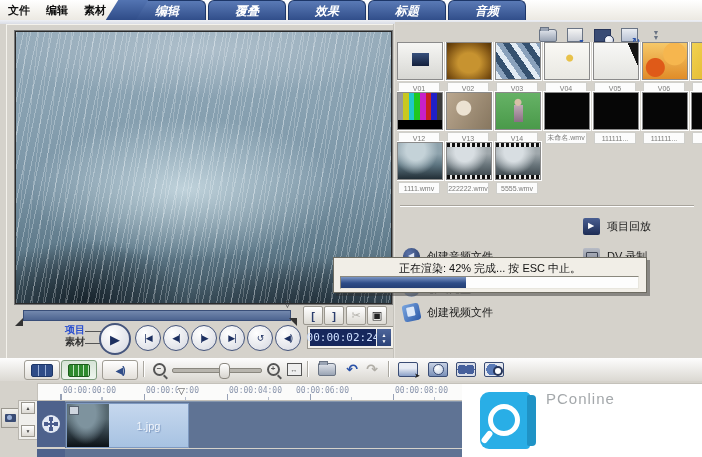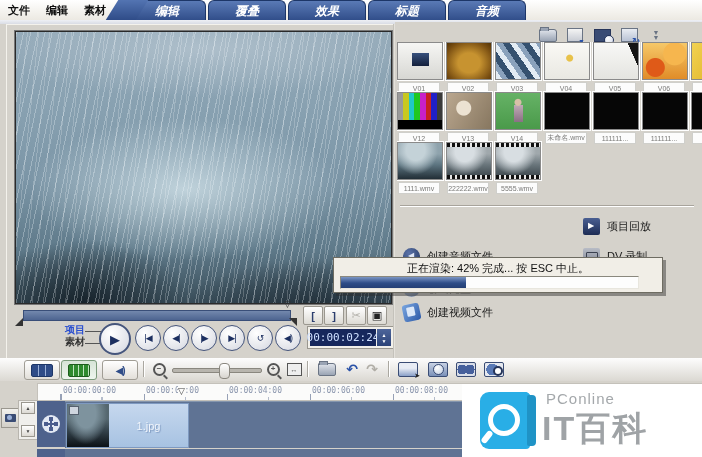--- a/index.html
+++ b/index.html
@@ -118,21 +118,21 @@
   .oi-disc{border-radius:50%;background:radial-gradient(circle 3px at 50% 50%,#f0f0f0 99%,rgba(0,0,0,0)),radial-gradient(circle at 35% 30%,#c8d2e0,#6a7a96);}
   .oi-screen{background:linear-gradient(#4a5f92,#1d2c54);border-radius:2px;position:relative;}
   .oi-screen::after{content:"▶";position:absolute;left:5px;top:3px;font-size:8px;color:#fff;}
   .oi-dv{background:linear-gradient(#b8bcc6,#7a8090);border-radius:2px;position:relative;}
   .oi-dv::after{content:"";position:absolute;left:3px;top:4px;width:10px;height:7px;border:1px solid #3a4050;border-radius:1px;}
   .oi-mobile{background:linear-gradient(135deg,#7aa6e0,#2d5aa8);border-radius:3px;transform:rotate(-12deg);position:relative;}
   .oi-mobile::after{content:"";position:absolute;left:4px;top:3px;width:8px;height:9px;background:#dce8f8;border-radius:1px;}
 
   
   .dialog{position:absolute;left:333px;top:257px;width:312px;height:34px;background:#f1eee7;
-          border:1px solid #6e6c62;box-shadow:3px 3px 0 rgba(45,45,45,.45);z-index:60;padding-left:16px;}
+          border:1px solid #6e6c62;box-shadow:3px 3px 0 rgba(45,45,45,.45);z-index:60;}
   .dlg-text{position:absolute;left:0;top:3px;width:100%;text-align:center;font-size:11px;color:#111;}
   .pbar{position:absolute;left:6px;top:18px;width:297px;height:11px;background:#fdfdfd;
         border:1px solid #8a887e;border-right-color:#e8e6de;border-bottom-color:#e8e6de;}
   .pfill{height:100%;background:linear-gradient(180deg,#7b95c4 0%,#2e4d88 55%,#243f74 100%);}
 
   
   .toolbar{position:absolute;left:0;top:358px;width:702px;height:23px;
            background:linear-gradient(#fdfdfd,#dbd8d2);border-bottom:1px solid #b8b5ae;}
   .tb{position:absolute;top:2px;height:18px;display:flex;align-items:center;justify-content:center;
       background:linear-gradient(#ffffff,#e2dfd9);border:1px solid #a09d95;border-radius:3px;}
@@ -441,21 +441,21 @@
     <div class="tb flat" style="left:482px;width:24px;">
         <span class="ic-box bx-reelmag"></span>
       </div>
   </div>
 
   <div class="timeline">
     <div class="ruler">
       <span class="rlabel" style="left:25px;">00:00:00:00</span>
       <span class="rlabel" style="left:108px;">00:00:02:00</span>
       <span class="rlabel" style="left:191px;">00:00:04:00</span>
-      <span class="rlabel" style="left:274px;text-align:center;">00:00:06:00</span>
+      <span class="rlabel" style="left:258px;text-align:center;">00:00:06:00</span>
       <span class="rlabel" style="left:357px;">00:00:08:00</span>
       <div class="ticks-major"></div>
       <div class="ticks-minor"></div>
       <span class="ph-marker">▽</span>
     </div>
     <div class="gutter-btn">
         <span class="cam"></span>
       </div>
     <div class="vscroll">
       <div class="varrow" style="top:1px;">▲</div>
@@ -477,16 +477,15 @@
   </div>
 
   <div class="watermark">
     <div class="wm-book">
       <div class="wm-fold"></div>
       <div class="wm-flap"></div>
       <div class="wm-lens"></div>
       <div class="wm-handle"></div>
     </div>
     <div class="wm-brand">PConline</div>
-    <div class="wm-title">IT百科</div>
   </div>
 
 </div>
 
 </body></html>

